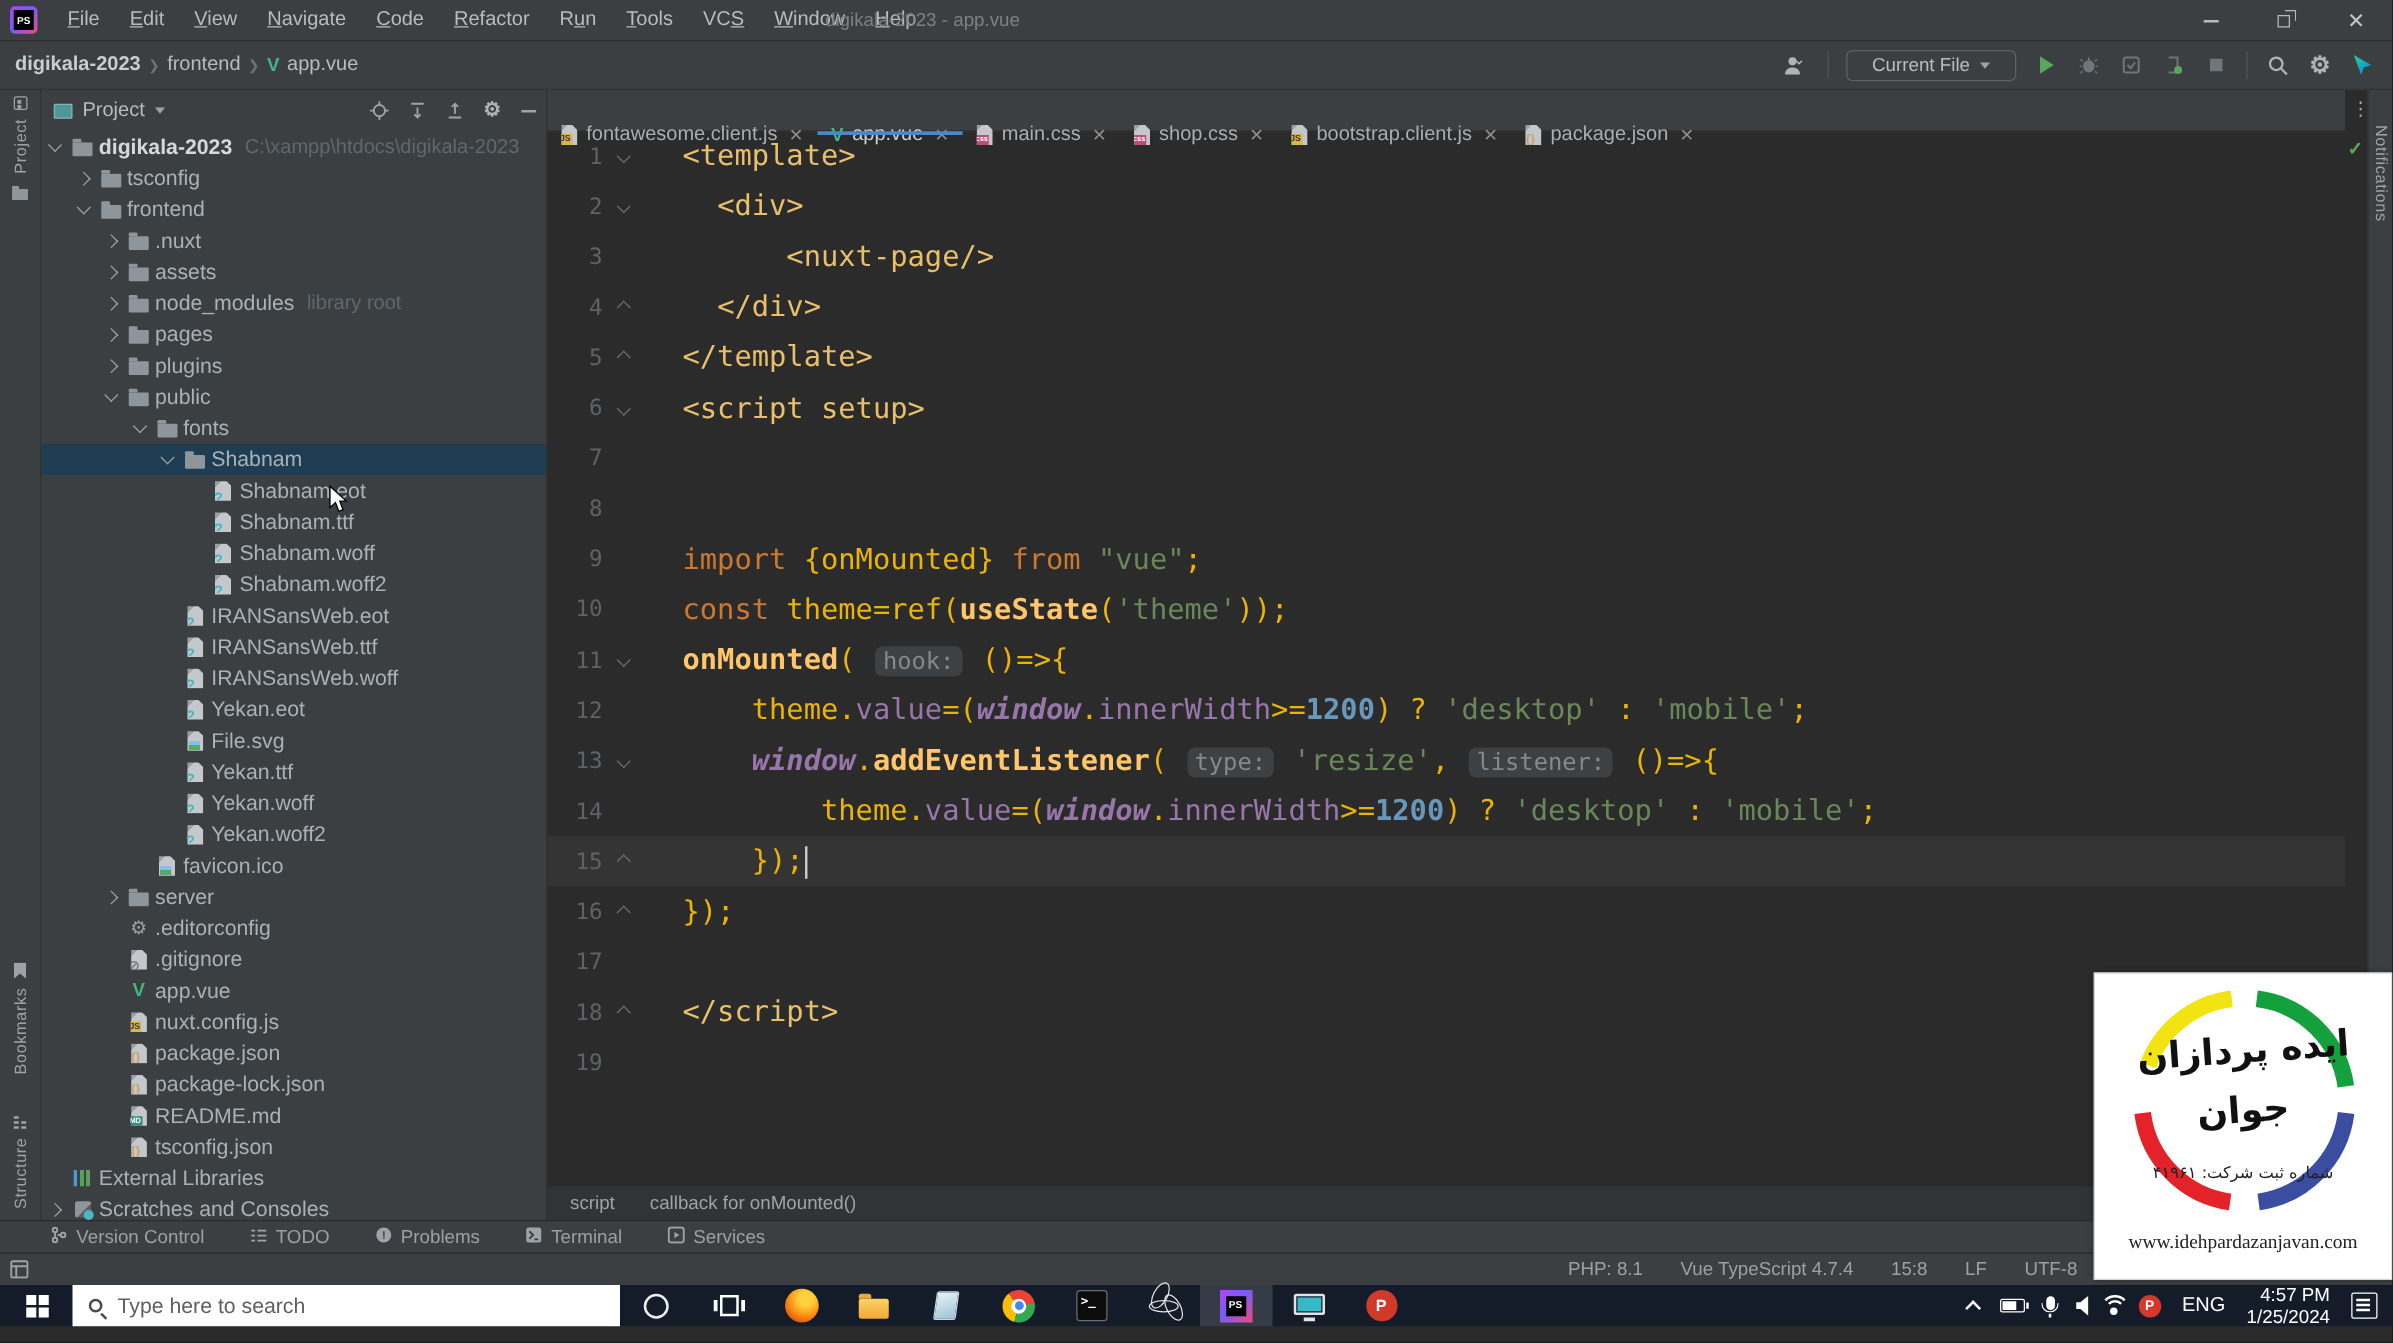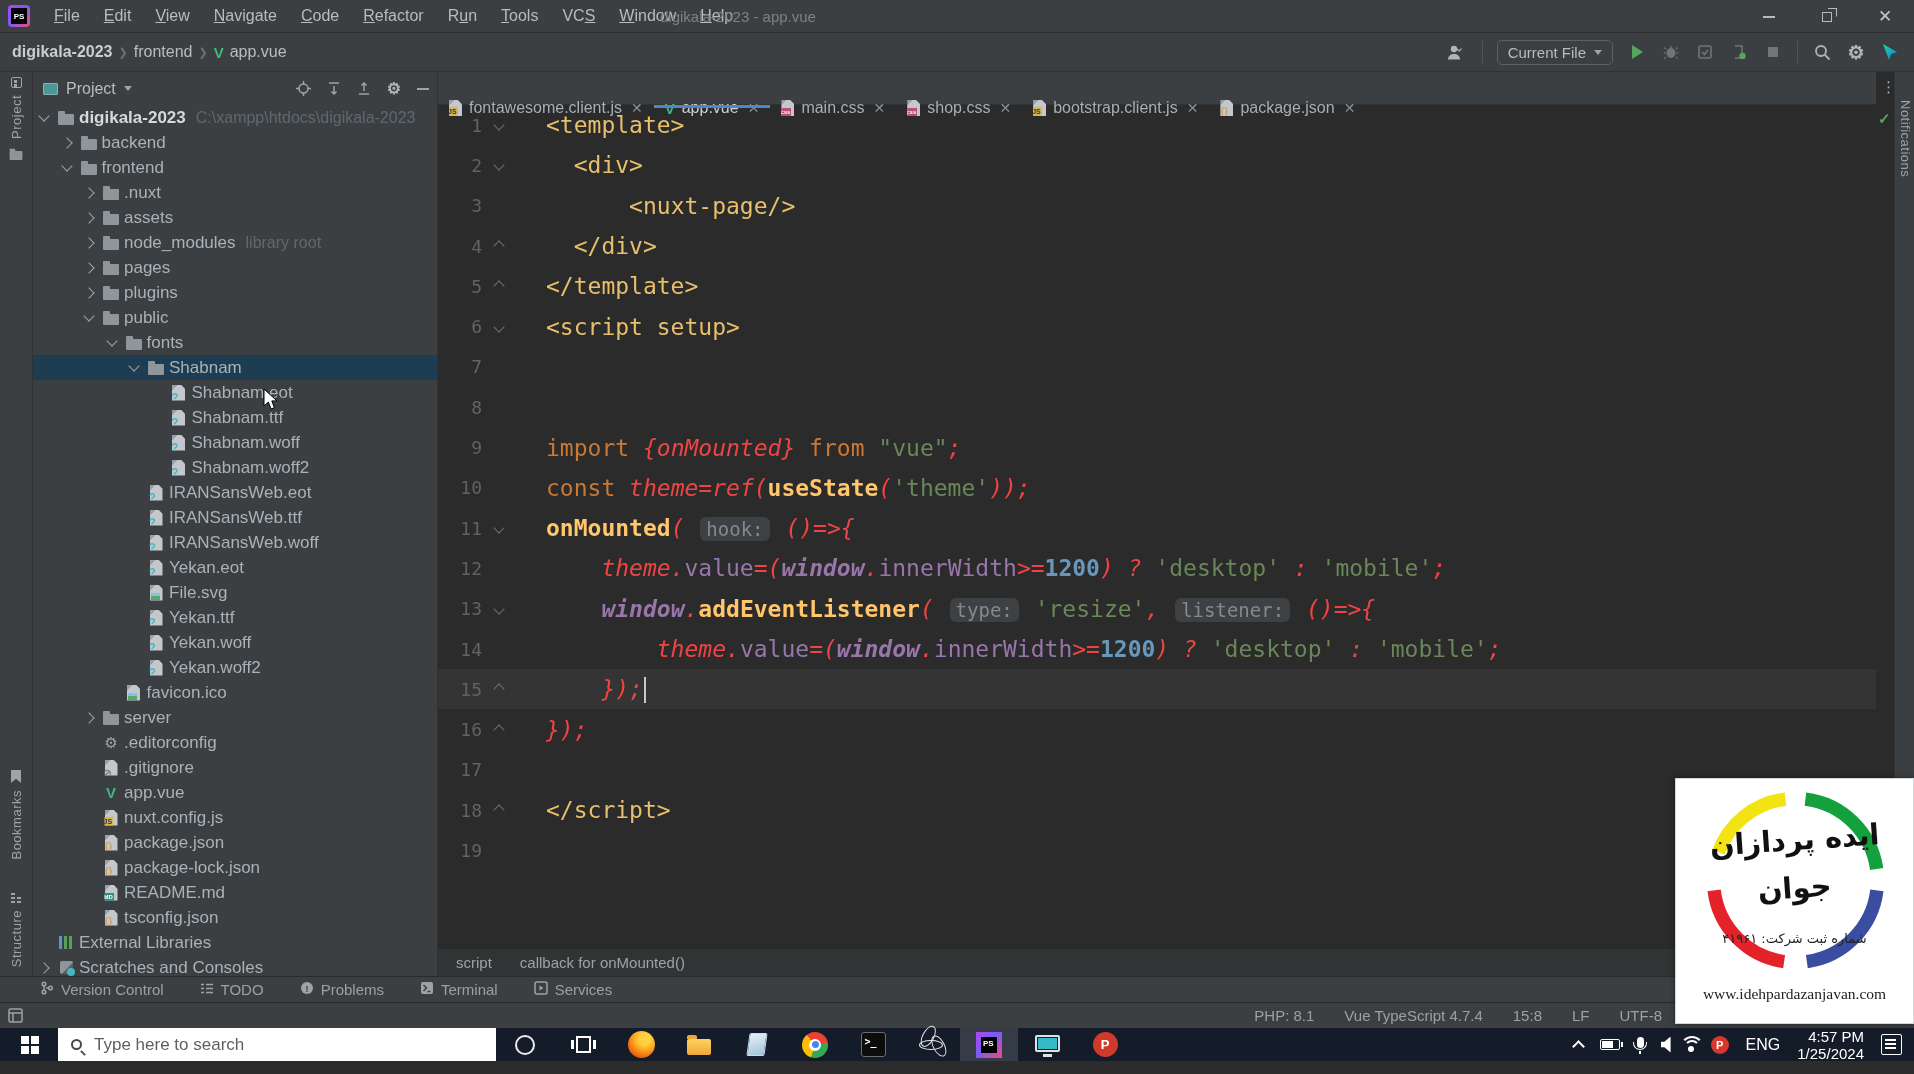--- a/index.html
+++ b/index.html
@@ -30,21 +30,21 @@
   .toolbar{position:absolute;left:0;top:33px;width:100%;height:39px;background:#3c3f41;
     display:flex;align-items:center;border-bottom:1px solid #323232;}
   .crumbs{display:flex;align-items:center;margin-left:12px;font-size:16px;gap:6px;}
   .crumb{color:#bbb;}
   .crumb.bold{font-weight:bold;color:#ccc;}
   .csep{color:#6e7377;font-size:15px;}
   .vuei{color:#41b883;font-weight:bold;font-style:normal;font-size:15px;}
   .tb-right{margin-left:auto;display:flex;align-items:center;gap:14px;padding-right:14px;}
   .tbi{display:inline-flex;align-items:center;justify-content:center;min-width:20px;height:24px;}
   .tdiv{width:1px;height:22px;background:#515456;}
-  .runcfg{border:1px solid #5e6163;border-radius:5px;padding:3px 10px;font-size:15px;color:#bbb;
+  .runcfg{border:1px solid #5e6163;border-radius:5px;padding:3px 20px;font-size:15px;color:#bbb;
     display:flex;align-items:center;gap:8px;}
   .caret-dn{width:0;height:0;border-left:4px solid transparent;border-right:4px solid transparent;border-top:5px solid #9da3a8;}
   .gear{font-style:normal;font-size:19px;color:#aeb4b8;line-height:1;}
 
   
   .workspace{position:absolute;left:0;top:72px;width:1914px;height:904px;display:flex;}
   .lstripe{width:33px;background:#3c3f41;border-right:1px solid #323232;position:relative;flex:none;}
   .vtext{writing-mode:vertical-rl;transform:rotate(180deg);font-size:13px;color:#9da3a8;letter-spacing:.5px;}
   .vtext.cw{transform:none;}
   .lstripe .grp{position:absolute;left:0;width:100%;display:flex;flex-direction:column;align-items:center;gap:7px;}
@@ -100,21 +100,21 @@
   .codewrap{flex:1;overflow:hidden;font-family:"DejaVu Sans Mono",monospace;font-size:23px;position:relative;}
   .cline{height:40.3px;display:flex;align-items:center;}
   .cline.caretline{background:rgba(255,255,255,0.045);}
   .ln{width:44px;text-align:right;color:#606366;font-size:18px;flex:none;}
   .fold{width:34px;text-align:center;flex:none;display:inline-flex;justify-content:center;}
   .fchev{width:8px;height:8px;border-right:1.5px solid #6b7075;border-bottom:1.5px solid #6b7075;display:inline-block;}
   .fd{transform:rotate(45deg);}
   .fu{transform:rotate(-135deg);}
   .ctext{padding-left:30px;white-space:pre;color:#a9b7c6;}
   .seg-t{color:#e8bf6a;} .seg-k{color:#cc7832;} .seg-s{color:#6a8759;}
-  .seg-n{color:#6897bb;font-weight:bold;} .seg-f{color:#ffc66b;font-weight:bold;} .seg-p{color:#ef4444;font-style:italic;}
+  .seg-n{color:#6897bb;font-weight:bold;} .seg-f{color:#ffc66b;font-weight:bold;} .seg-p{color:#eab308;}
   .seg-v{color:#9876aa;}
   .seg-w{color:#9876aa;font-style:italic;font-weight:bold;}
   .seg-h{background:#3e4144;color:#85898d;border-radius:6px;padding:1px 6px;font-size:19px;margin:0 2px;}
   .caretbar{display:inline-block;width:2px;height:26px;background:#c8c8c8;vertical-align:middle;margin-left:1px;}
   .ebread{height:28px;background:#313435;border-top:1px solid #282b2c;display:flex;align-items:center;
     gap:28px;padding-left:18px;font-size:15px;color:#9ea3a7;flex:none;}
 
   .scrollcol{width:18px;background:#2b2b2b;flex:none;position:relative;}
   .kebab{position:absolute;top:6px;left:5px;color:#a9aeb3;font-size:15px;letter-spacing:0;}
   .okcheck{position:absolute;top:38px;left:2px;color:#5ba75b;font-size:15px;font-weight:bold;}
@@ -372,21 +372,21 @@
             <span class="tlabel bold">digikala-2023</span>
             <span class="textra">C:\xampp\htdocs\digikala-2023</span>
           </div>
           <div class="trow" style="padding-left: 22.5px;">
             <span class="slot">
               <span class="chev right"></span>
             </span>
             <span class="slot">
               <span class="if"></span>
             </span>
-            <span class="tlabel">backend</span>
+            <span class="tlabel">tsconfig</span>
           </div>
           <div class="trow" style="padding-left: 22.5px;">
             <span class="slot">
               <span class="chev down"></span>
             </span>
             <span class="slot">
               <span class="if"></span>
             </span>
             <span class="tlabel">frontend</span>
           </div>

